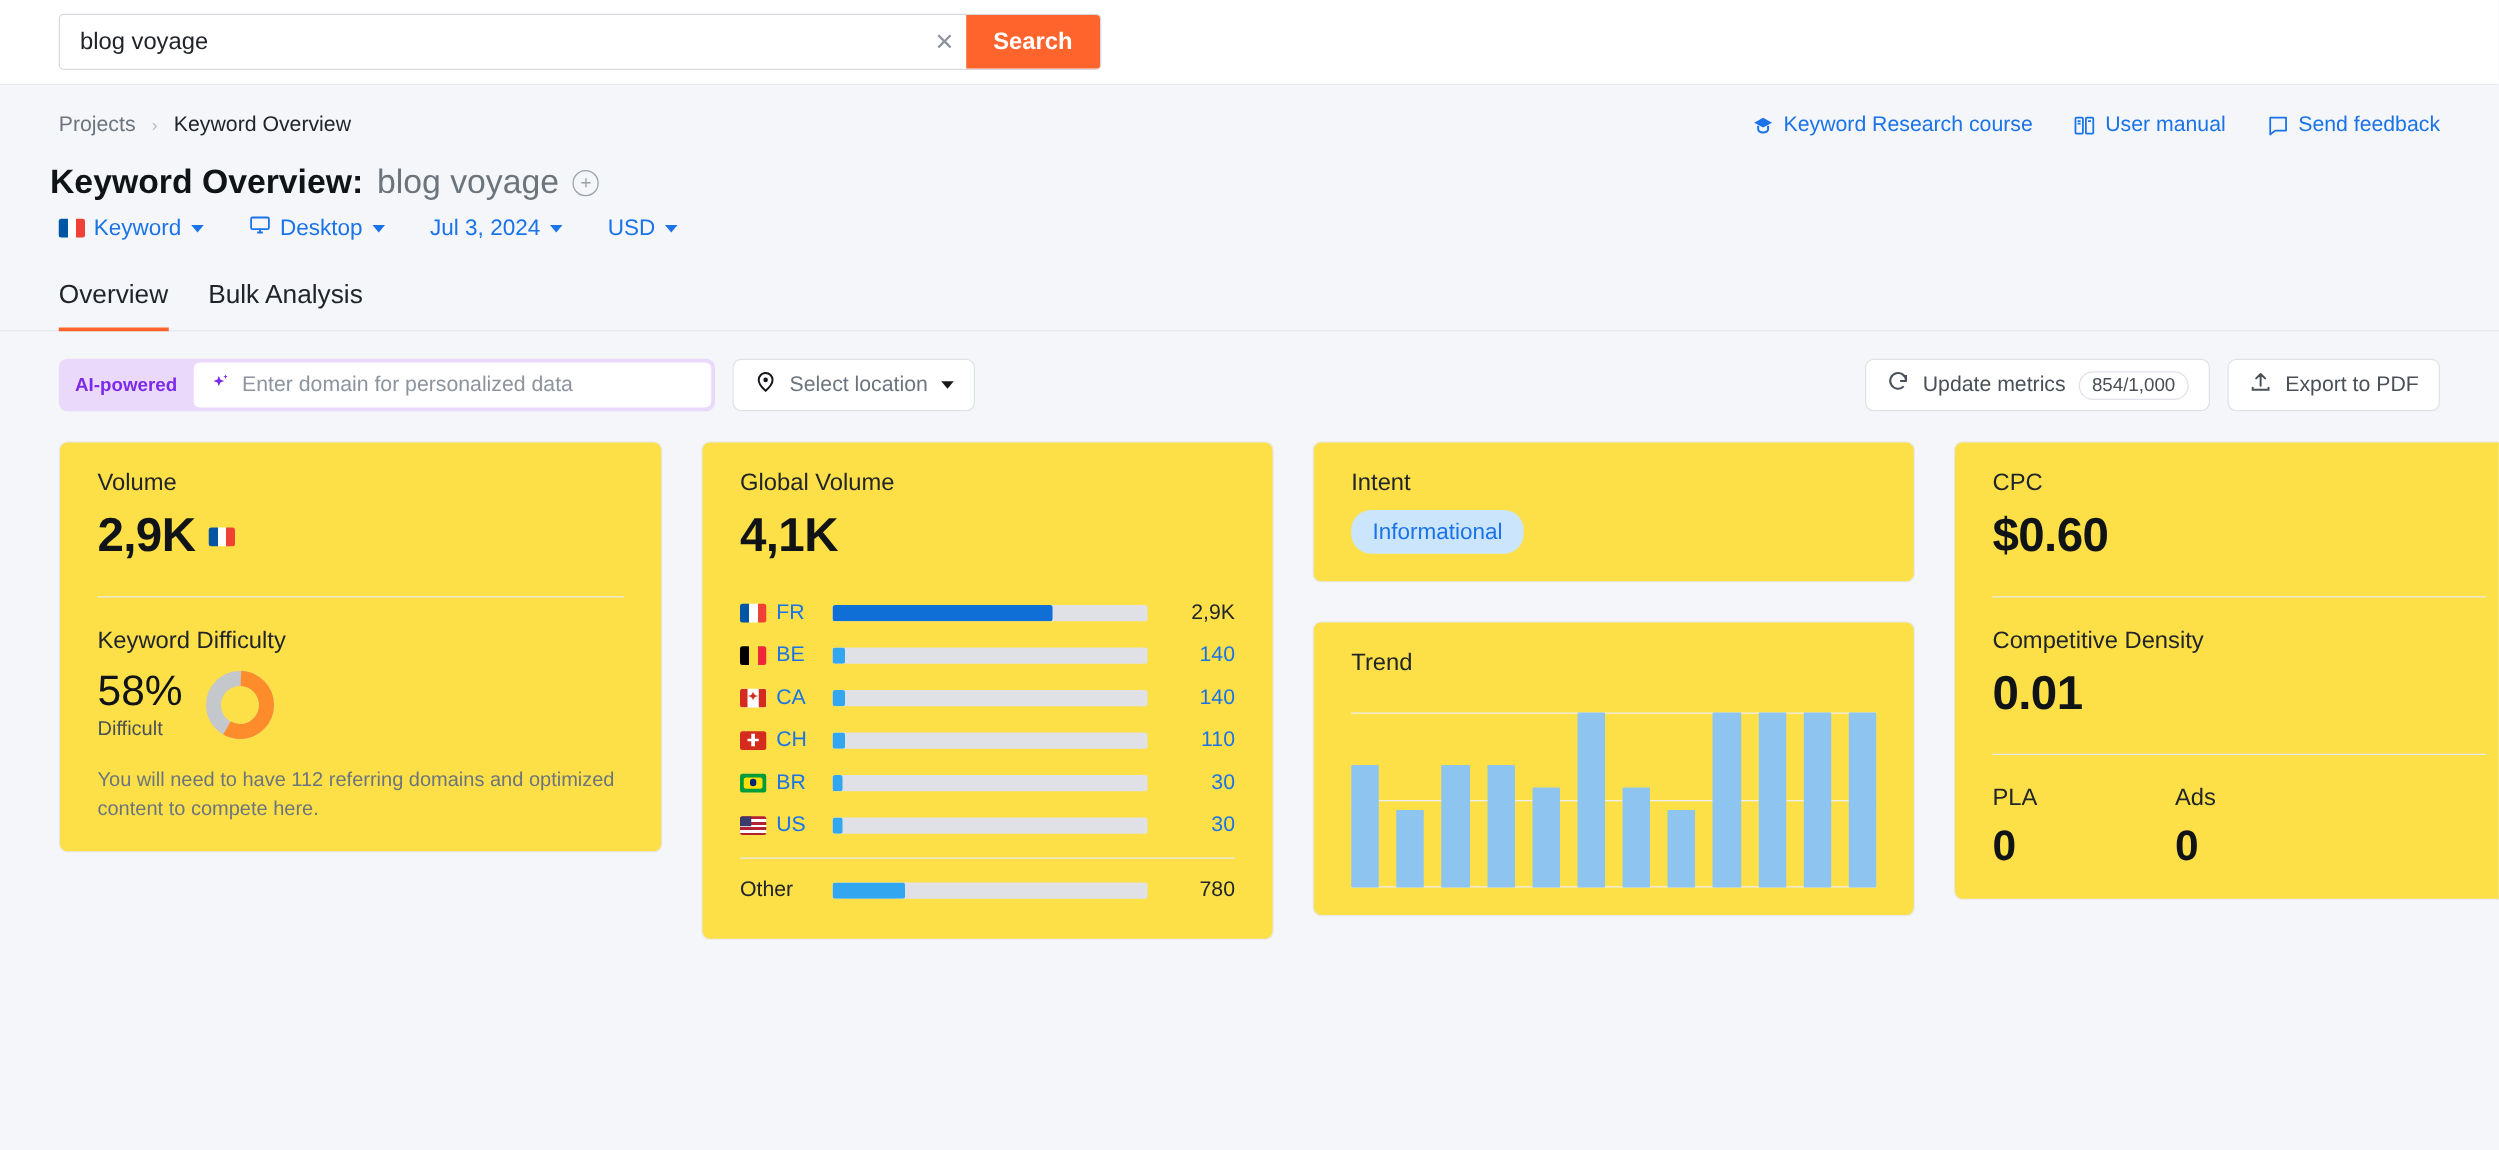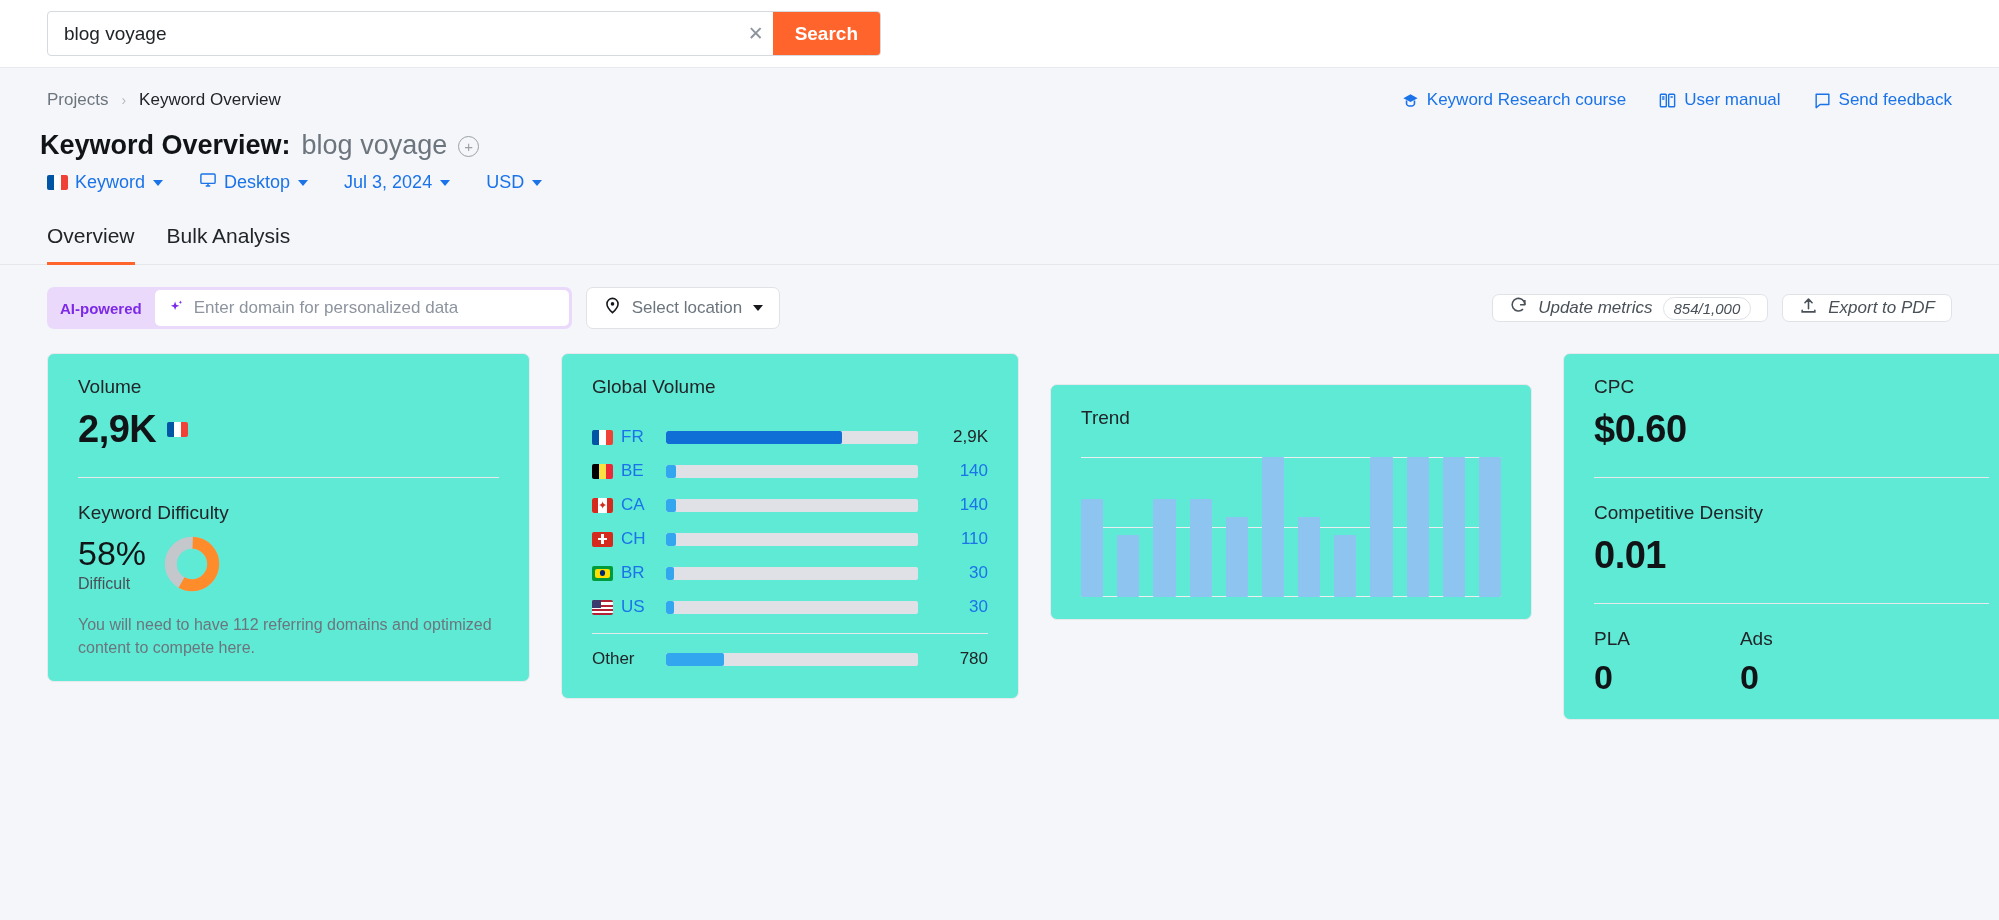--- a/index.html
+++ b/index.html
@@ -165,39 +165,39 @@
   .loc-btn {
     display: flex; align-items: center; gap: 10px;
     height: 42px; padding: 0 16px;
     background: #fff; border: 1px solid #dfe2e7; border-radius: 7px;
     color: #6c757d; font-size: 17px; cursor: pointer;
   }
 
   .toolbar-right { display: flex; align-items: center; gap: 14px; }
   .btn-outline {
     display: flex; align-items: center; gap: 10px;
-    height: 28px; padding: 0 16px;
+    height: 42px; padding: 0 16px;
     background: #fff; border: 1px solid #dfe2e7; border-radius: 7px;
-    color: #495057; font-size: 17px; cursor: pointer; font-style: italic;
+    color: #495057; font-size: 17px; cursor: pointer;
   }
   .count-badge {
     border: 1px solid #dfe2e7; border-radius: 13px;
     padding: 2px 10px; font-size: 15px; color: #495057; background:#fff;
   }
 
   
   .grid {
     display: grid;
     grid-template-columns: 483px 458px 482px 457px;
     gap: 31px;
     padding: 24px 47px 0 47px;
     align-items: start;
   }
   .card {
-    background: #5eead4;
+    background: #fde047;
     border: 1px solid #e8e9ed;
     border-radius: 7px;
     padding: 22px 30px;
   }
   .card-label { font-size: 19px; color: #212529; margin-bottom: 10px; }
   .card-value { font-size: 38px; font-weight: 700; color: #111417; letter-spacing: -0.5px; }
   .value-row { display: flex; align-items: center; gap: 11px; }
   .hr { height: 1px; background: #e8e9ed; margin: 26px 0 24px 0; }
 
   .kd-row { display: flex; align-items: center; gap: 18px; }
@@ -387,20 +387,21 @@
       <svg class="donut" viewBox="0 0 42 42">
         <circle cx="21" cy="21" r="15.9" fill="none" stroke="#c4c7cc" stroke-width="9"></circle>
         <circle id="kd-arc" cx="21" cy="21" r="15.9" fill="none" stroke="#ff8c2b" stroke-width="9" stroke-dasharray="58 42" stroke-dashoffset="25"></circle>
       </svg>
     </div>
     <div class="kd-note">You will need to have 112 referring domains and optimized content to compete here.</div>
   </div>
 
   <div class="card">
     <div class="card-label">Global Volume</div>
+    <div class="card-value">4,1K</div>
     <div class="gv-list" id="gv-list">
         <div class="gv-row">
           <div class="gv-cc">
             <span class="flag flag-fr"></span>
             <span>FR</span>
           </div>
           <div class="gv-bar" style="background: rgb(223, 225, 231);">
             <div class="gv-fill" style="width: 70%; background: rgb(15, 111, 214);"></div>
           </div>
           <div class="gv-num dark">2,9K</div>
@@ -462,20 +463,24 @@
           <div class="gv-cc other">Other</div>
           <div class="gv-bar" style="background: rgb(223, 225, 231);">
             <div class="gv-fill" style="width: 23%; background: rgb(50, 166, 239);"></div>
           </div>
           <div class="gv-num dark">780</div>
         </div>
       </div>
   </div>
 
   <div>
+    <div class="card">
+      <div class="card-label">Intent</div>
+      <span class="intent-chip">Informational</span>
+    </div>
     <div class="card trend-card">
       <div class="card-label">Trend</div>
       <div class="trend-chart">
         <div class="grid-line" style="top:0;"></div>
         <div class="grid-line" style="top:50%;"></div>
         <div class="grid-line" style="bottom:0;"></div>
         <div class="bars" id="trend-bars">
             <div class="bar" style="height: 70%; background: rgb(142, 197, 240);"></div>
             <div class="bar" style="height: 44%; background: rgb(142, 197, 240);"></div>
             <div class="bar" style="height: 70%; background: rgb(142, 197, 240);"></div>

